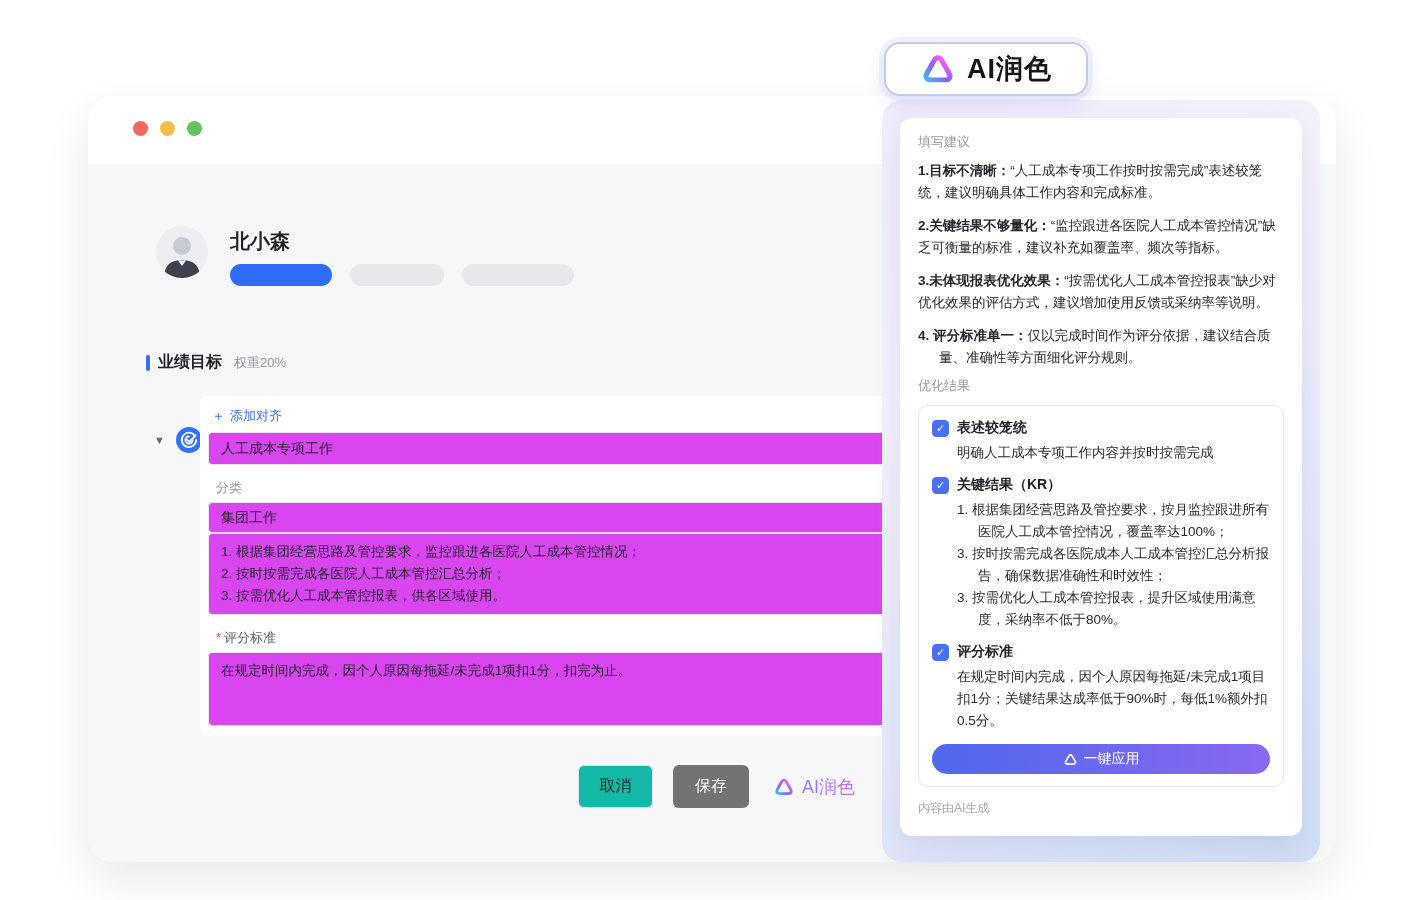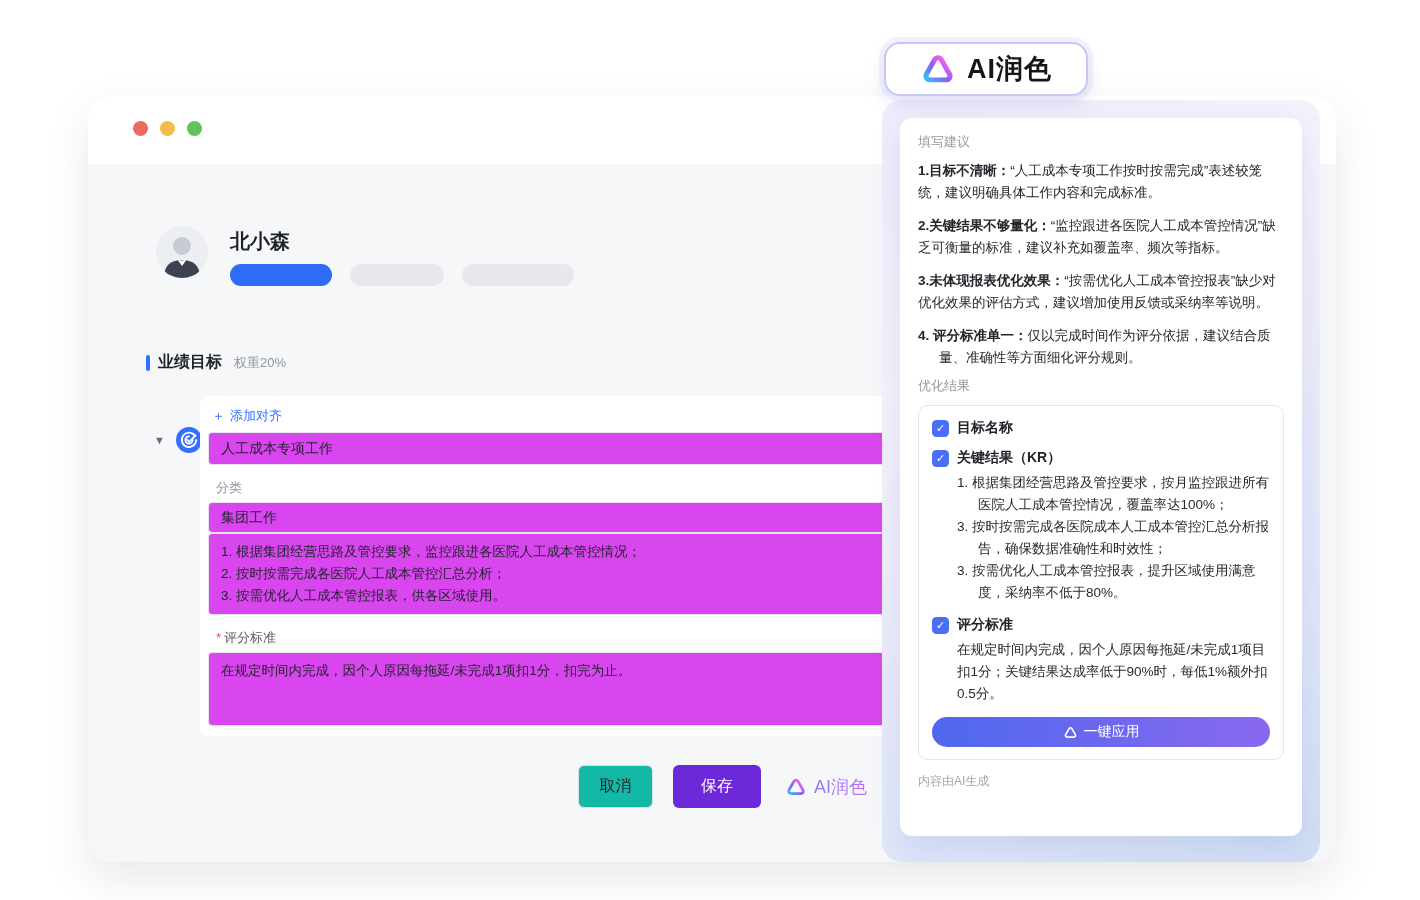--- a/index.html
+++ b/index.html
@@ -38,21 +38,21 @@
   .ta { min-height:71px; padding:7px 12px; line-height:22px; font-size:13.5px; }
   .ta.score { min-height:74px; }
   .ta-line { white-space:nowrap; overflow:hidden; }
 
   .caret { position:absolute; left:66px; top:338px; font-size:11px; color:#646a73; cursor:pointer; }
   .goal-icon { position:absolute; left:88px; top:331px; width:26px; height:26px; }
 
   .footer-actions { position:absolute; left:490px; top:669px; display:flex; align-items:center; }
   .btn { height:43px; border-radius:6px; font-size:16px; display:inline-flex; align-items:center; justify-content:center; cursor:pointer; border:none; font-family:inherit; }
   .btn.cancel { width:75px; background:#14b8a6; border:1px solid #dee0e3; color:#1f2329; }
-  .btn.save { width:88px; background:#6d28d9; color:#fff; margin-left:20px; }
+  .btn.save { width:76px; background:#737373; color:#fff; margin-left:20px; }
   .ai-polish-trigger { display:inline-flex; align-items:center; gap:7px; margin-left:24px; cursor:pointer; }
   .ai-polish-trigger .grad-text { font-size:18px; font-weight:500; background:linear-gradient(90deg,#8a7bf7,#c76bf2); -webkit-background-clip:text; background-clip:text; color:transparent; }
 
   
   .ai-backdrop { position:absolute; left:882px; top:100px; width:438px; height:762px; border-radius:20px; background:linear-gradient(150deg,#efecfb 0%,#f5f1fc 30%,#e2e8fa 70%,#cfdef6 100%); z-index:2; }
   .ai-panel { position:absolute; left:900px; top:118px; width:402px; height:718px; background:#ffffff; border-radius:12px; box-shadow:0 12px 30px rgba(96,98,160,.14); z-index:3; padding:15px 18px; overflow:hidden; }
   .panel-gray-h { font-size:13px; color:#9498a0; }
   .sug-list { margin-top:9px; }
   .sug { font-size:13.5px; line-height:22px; color:#23262b; margin-bottom:11px; }
   .sug b { font-weight:700; }
@@ -169,21 +169,24 @@
         <p class="sug"><b>3.未体现报表优化效果：</b>“按需优化人工成本管控报表”缺少对优化效果的评估方式，建议增加使用反馈或采纳率等说明。</p>
         <p class="sug hang"><b>4. 评分标准单一：</b>仅以完成时间作为评分依据，建议结合质量、准确性等方面细化评分规则。</p>
       </div>
 
     <div class="panel-gray-h result-h">优化结果</div>
     <div class="result-box">
       <div>
           <div class="res-block">
             <div class="res-title-row">
               <span class="cbx">✓</span>
-              <span class="res-title">目标名称</span>
+              <span class="res-title">表述较笼统</span>
+            </div>
+            <div class="res-body">
+              <div class="res-line">明确人工成本专项工作内容并按时按需完成</div>
             </div>
           </div>
           <div class="res-block">
             <div class="res-title-row">
               <span class="cbx">✓</span>
               <span class="res-title">关键结果（KR）</span>
             </div>
             <div class="res-body">
               <div class="res-line hang">1. 根据集团经营思路及管控要求，按月监控跟进所有医院人工成本管控情况，覆盖率达100%；</div>
               <div class="res-line hang">3. 按时按需完成各医院成本人工成本管控汇总分析报告，确保数据准确性和时效性；</div>

